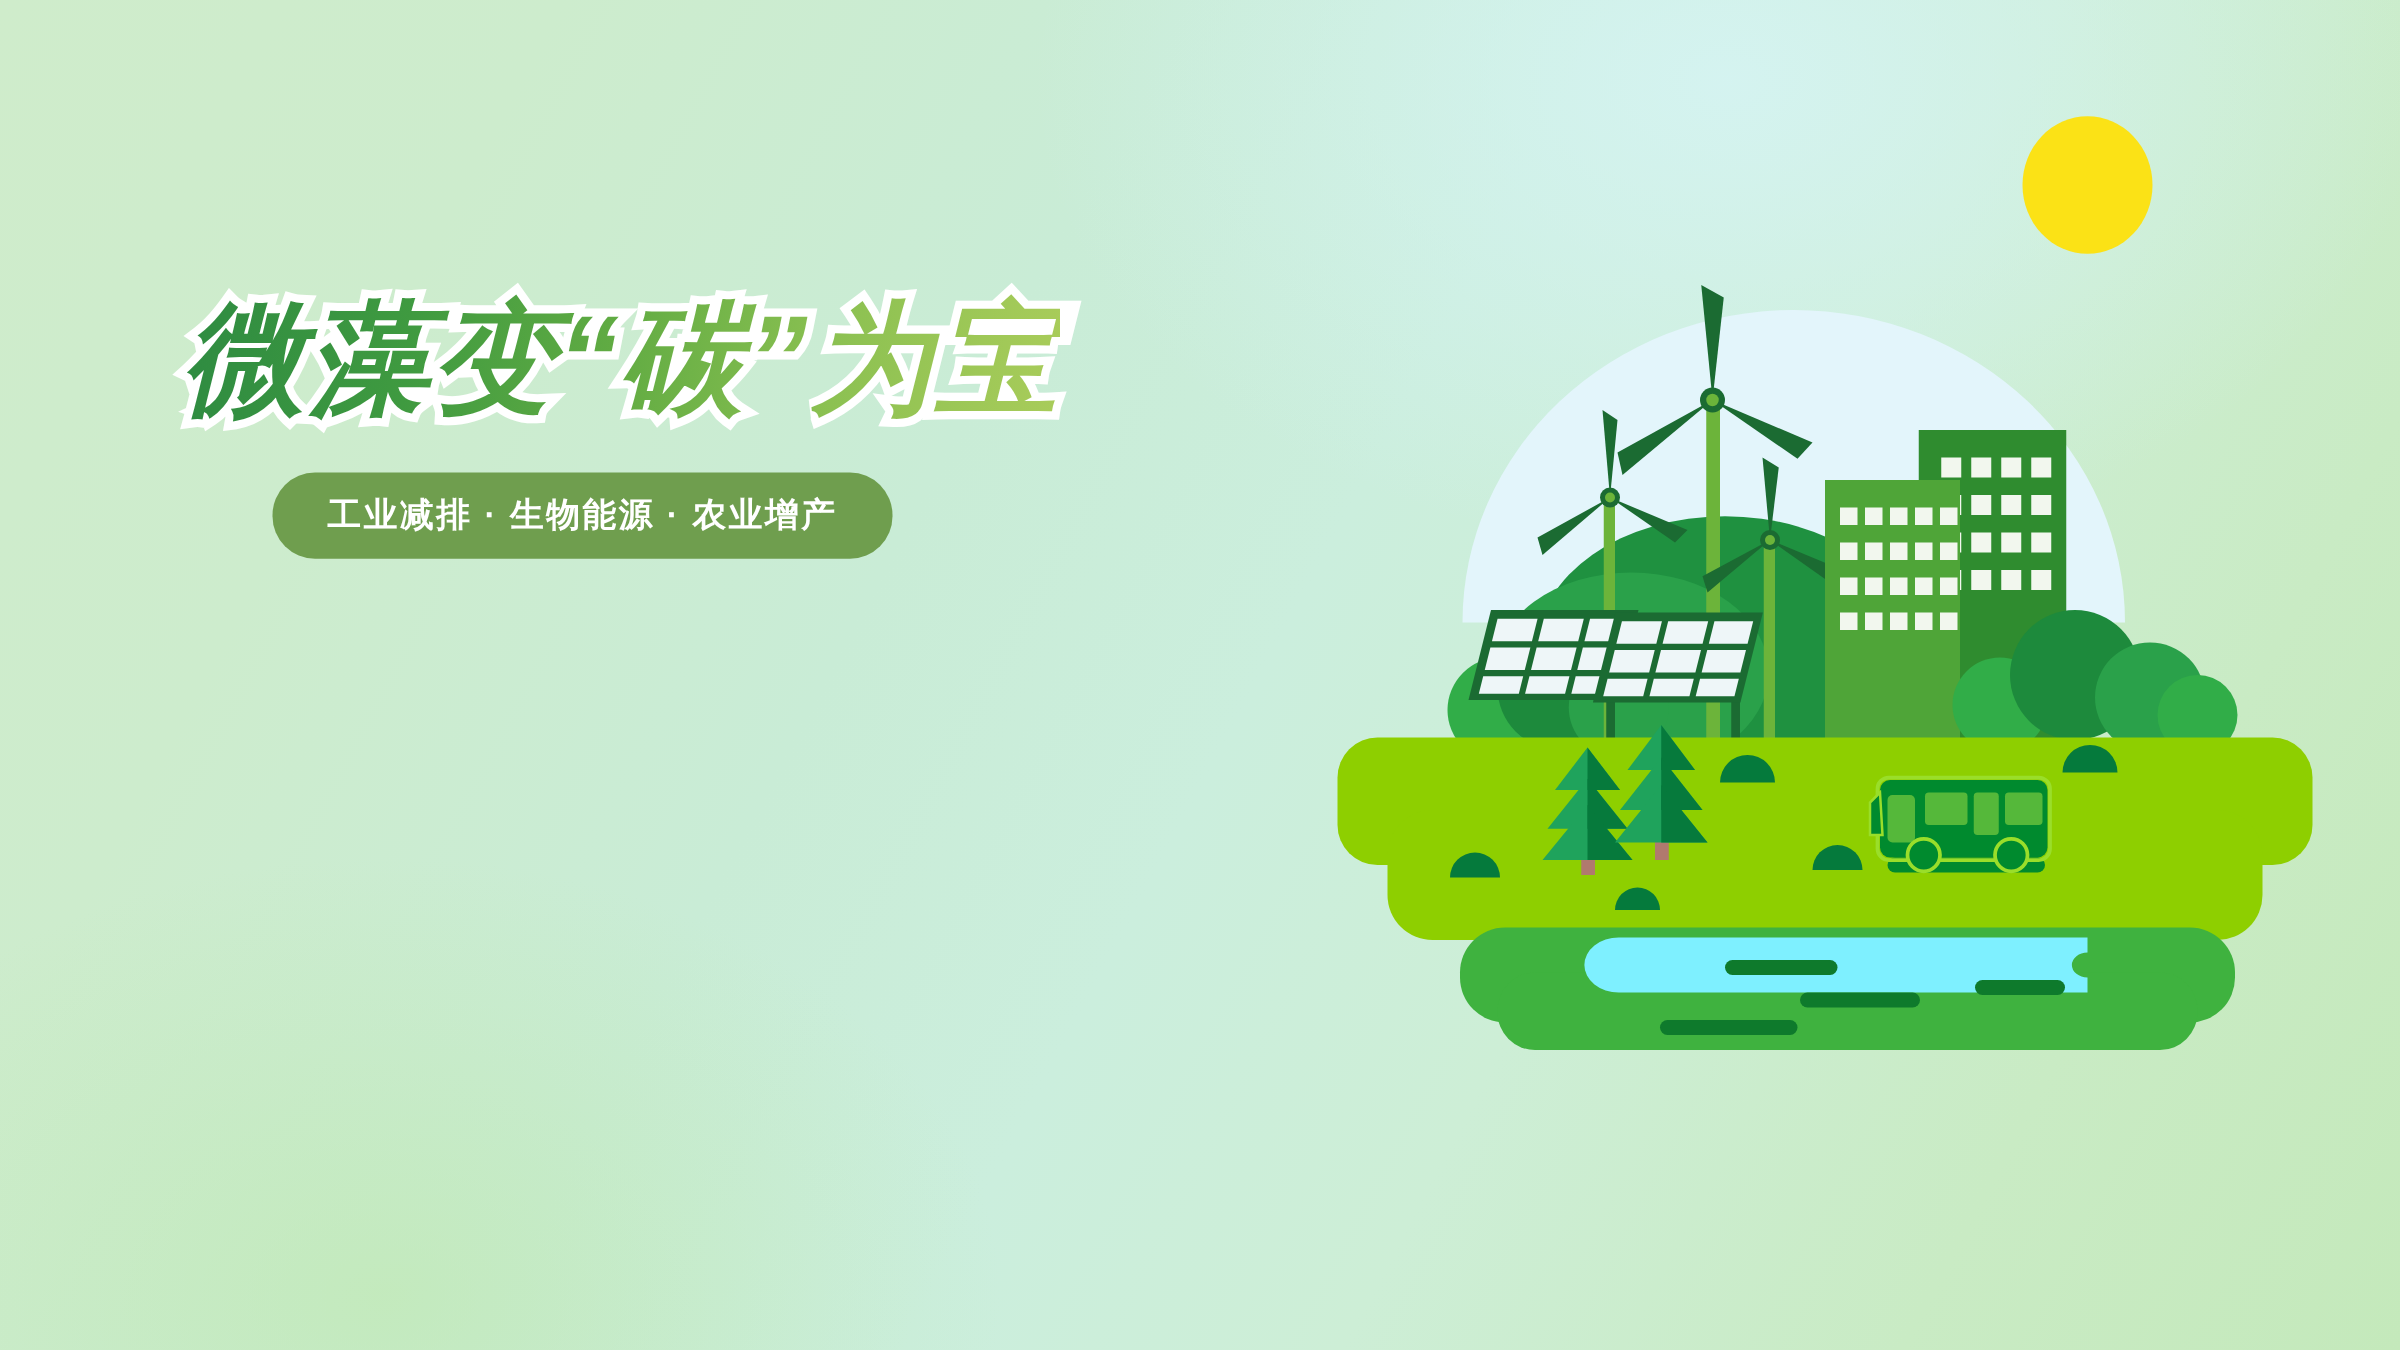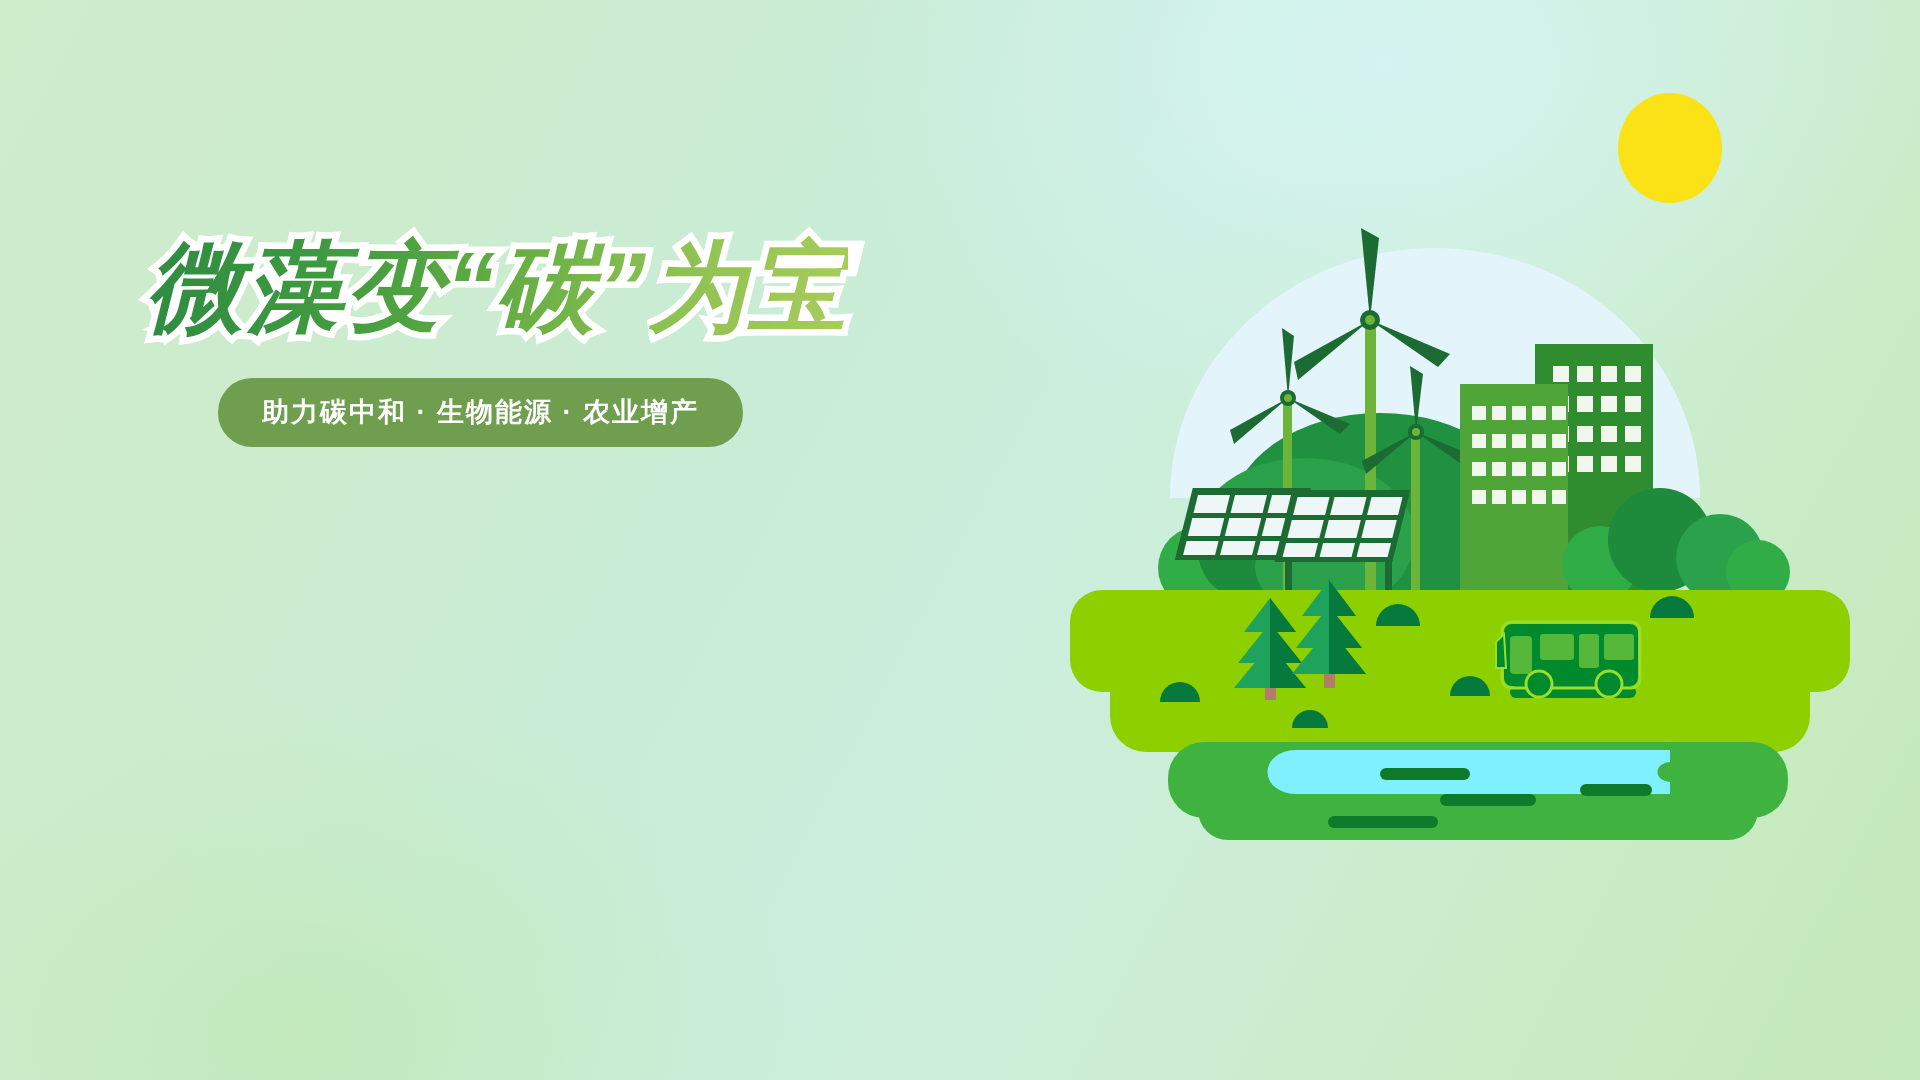--- a/index.html
+++ b/index.html
@@ -91,21 +91,21 @@
 <div id="bg-glow2"></div>
 
 <div class="textblock">
 
   <div class="title-line" id="title-main">
     <span class="stroke">微藻变“碳”为宝</span>
     <span class="fill">微藻变“碳”为宝</span>
   </div>
 
 
-  <div class="pill">助力碳中和 · 生物能源 · 农业增产</div>
+  <div class="pill">工业减排 · 生物能源 · 农业增产</div>
 </div>
 
 <div id="illustration">
 <svg viewBox="0 0 780 620" xmlns="http://www.w3.org/2000/svg">
 
   <ellipse cx="590" cy="70" rx="52" ry="55" fill="#fbe216"></ellipse>
 
   <path d="M90 420 A265 250 0 0 1 620 420 Z" fill="#e3f5fb"></path>
 
   <g>

